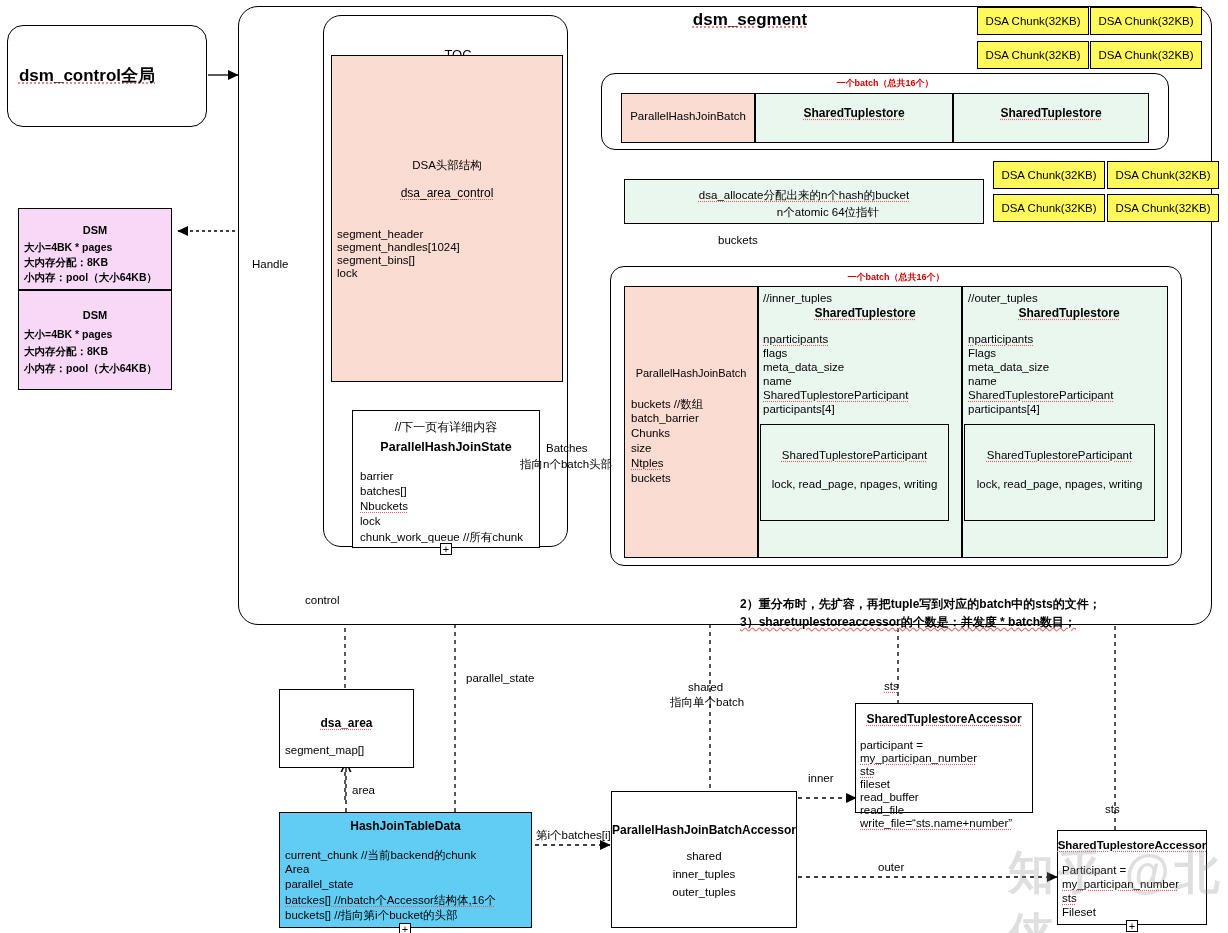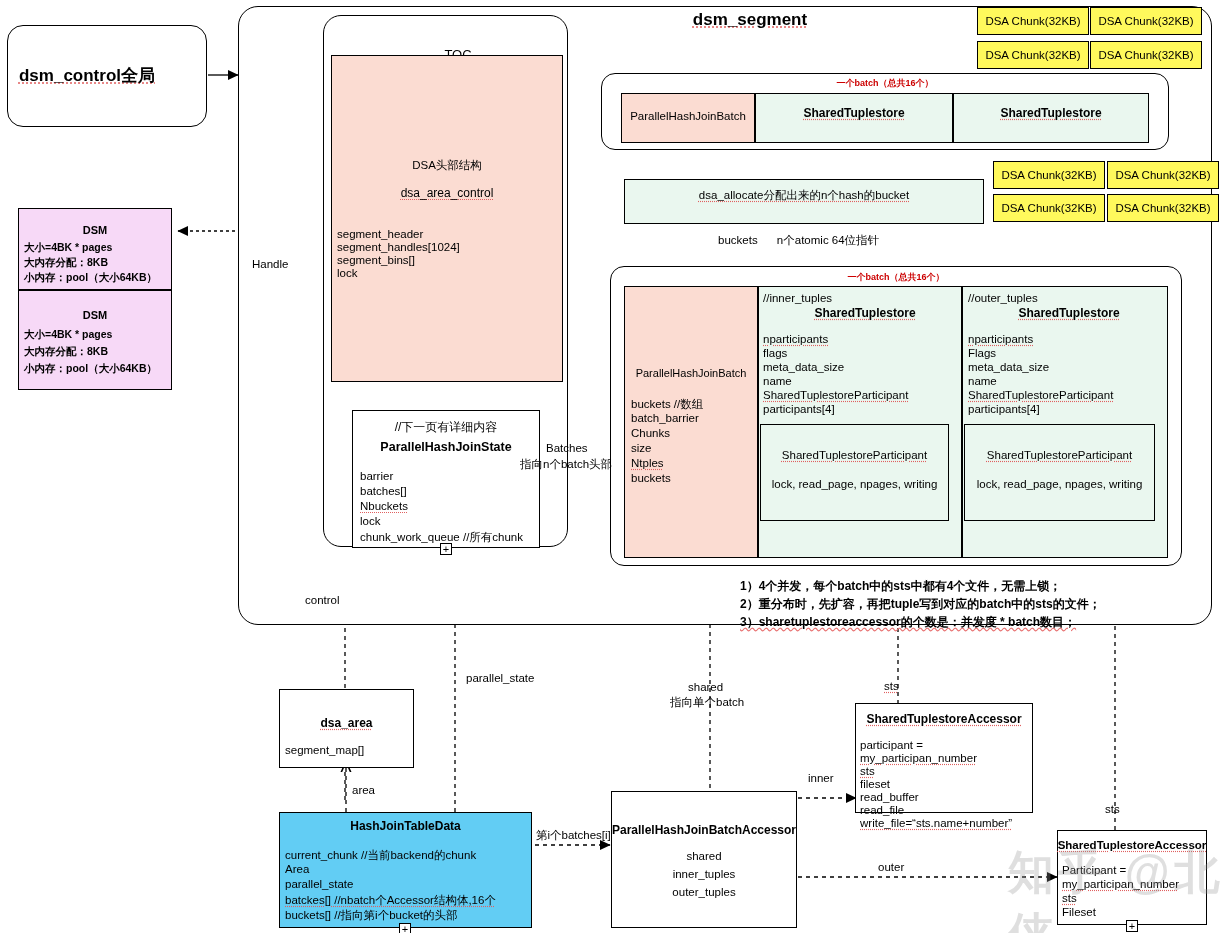--- a/index.html
+++ b/index.html
@@ -126,21 +126,21 @@
   <div class="lbl ctr" style="left:993px;top:169px;width:112px;font-size:11.5px;">DSA Chunk(32KB)</div>
   <div class="box yellow" style="left:1107px;top:161px;width:112px;height:28px;"></div>
   <div class="lbl ctr" style="left:1107px;top:169px;width:112px;font-size:11.5px;">DSA Chunk(32KB)</div>
   <div class="box yellow" style="left:993px;top:194px;width:112px;height:28px;"></div>
   <div class="lbl ctr" style="left:993px;top:202px;width:112px;font-size:11.5px;">DSA Chunk(32KB)</div>
   <div class="box yellow" style="left:1107px;top:194px;width:112px;height:28px;"></div>
   <div class="lbl ctr" style="left:1107px;top:202px;width:112px;font-size:11.5px;">DSA Chunk(32KB)</div>
 
   <div class="box mint" style="left:624px;top:179px;width:360px;height:45px;"></div>
   <div class="lbl ctr u-red" style="left:624px;top:188px;width:360px;font-size:11.5px;">dsa_allocate分配出来的n个hash的bucket</div>
-  <div class="lbl ctr" style="left:624px;top:205px;width:408px;font-size:11.5px;margin-top:28px;">n个atomic 64位指针</div>
+  <div class="lbl ctr" style="left:624px;top:205px;width:408px;font-size:11.5px;">n个atomic 64位指针</div>
   <div class="lbl" style="left:718px;top:234px;font-size:11.5px;">buckets</div>
 
 
   <div class="box rbox" style="left:610px;top:266px;width:572px;height:300px;border-radius:14px;"></div>
   <div class="lbl ctr b" style="left:610px;top:271px;width:572px;font-size:9px;color:#cc0000;">一个batch（总共16个）</div>
 
   <div class="box pink" style="left:624px;top:286px;width:134px;height:272px;"></div>
   <div class="lbl ctr" style="left:624px;top:367px;width:134px;font-size:11px;">ParallelHashJoinBatch</div>
   <div class="lbl" style="left:631px;top:397px;font-size:11.5px;">buckets //数组</div>
   <div class="lbl" style="left:631px;top:412px;font-size:11.5px;">batch_barrier</div>
@@ -173,21 +173,20 @@
   <div class="lbl" style="left:968px;top:403px;font-size:11.5px;">participants[4]</div>
   <div class="box" style="left:964px;top:424px;width:191px;height:97px;background:transparent;"></div>
   <div class="lbl ctr u-red" style="left:964px;top:449px;width:191px;font-size:11.5px;">SharedTuplestoreParticipant</div>
   <div class="lbl ctr" style="left:964px;top:478px;width:191px;font-size:11.5px;">lock, read_page, npages, writing</div>
 
   <div class="lbl" style="left:252px;top:258px;font-size:11.5px;">Handle</div>
   <div class="lbl" style="left:305px;top:594px;font-size:11.5px;">control</div>
   <div class="lbl" style="left:546px;top:442px;font-size:11.5px;">Batches</div>
   <div class="lbl" style="left:520px;top:457px;font-size:11.5px;">指向n个batch头部</div>
 
-  <div class="lbl b" style="left:740px;top:578px;font-size:12px;">1）4个并发，每个batch中的sts中都有4个文件，无需上锁；</div>
   <div class="lbl b" style="left:740px;top:596px;font-size:12px;">2）重分布时，先扩容，再把tuple写到对应的batch中的sts的文件；</div>
   <div class="lbl b u-red2" style="left:740px;top:614px;font-size:12px;">3）sharetuplestoreaccessor的个数是：并发度 * batch数目；</div>
 
   <div class="box" style="left:279px;top:689px;width:135px;height:79px;"></div>
   <div class="lbl ctr b u-red" style="left:279px;top:716px;width:135px;font-size:12px;">dsa_area</div>
   <div class="lbl" style="left:285px;top:744px;font-size:11.5px;">segment_map[]</div>
 
   <div class="box cyan" style="left:279px;top:812px;width:253px;height:116px;"></div>
   <div class="lbl ctr b" style="left:279px;top:819px;width:253px;font-size:12px;">HashJoinTableData</div>
   <div class="lbl" style="left:285px;top:848px;font-size:11.5px;">current_chunk //当前backend的chunk</div>

